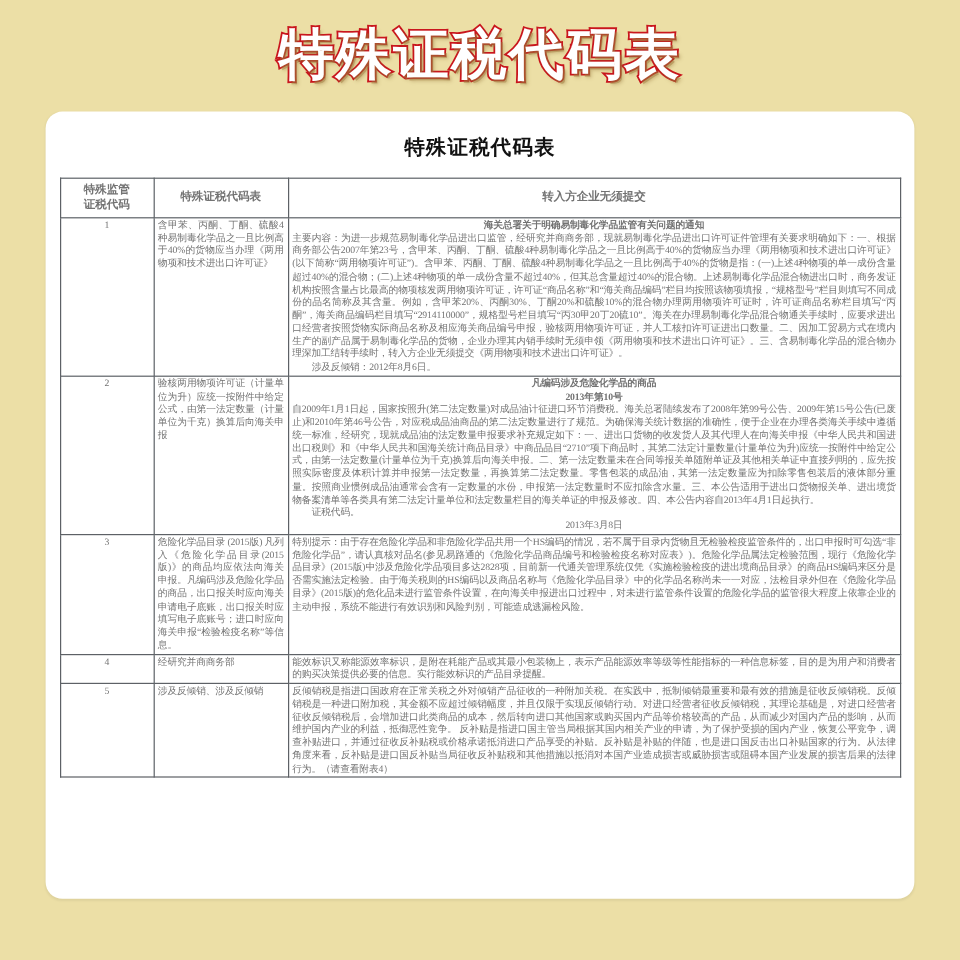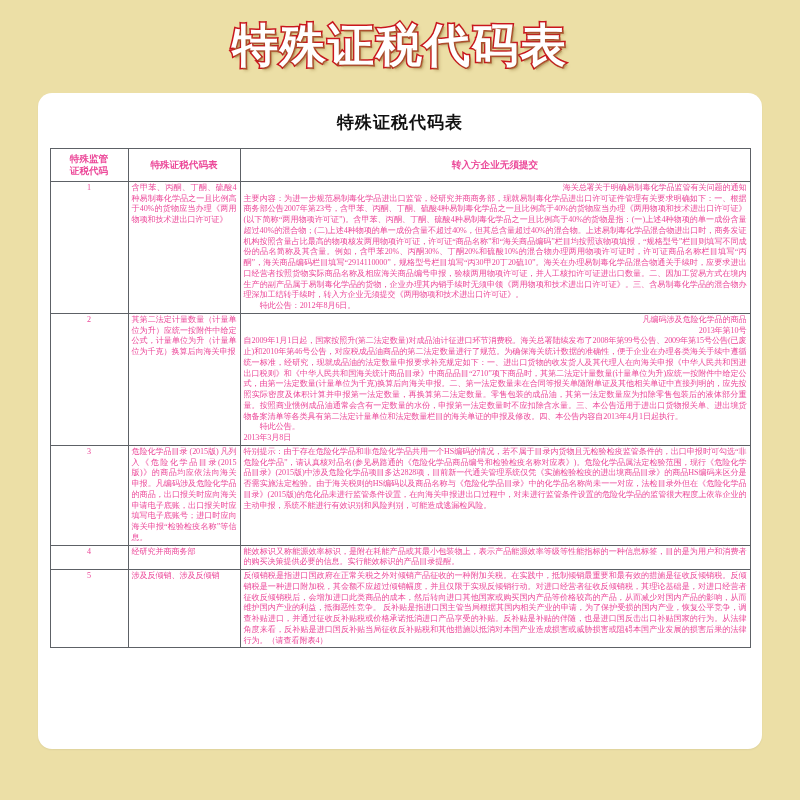--- a/index.html
+++ b/index.html
@@ -63,21 +63,21 @@
     color: #111;
     margin: 18px 0 14px 0;
     font-family: "Liberation Serif", "DejaVu Serif", serif;
   }
   
   table.codes {
     border-collapse: collapse;
     width: 700px;
     margin: 0 auto;
     table-layout: fixed;
-    color: #ec4899;
+    color: #737373;
   }
   table.codes th,
   table.codes td {
     border: 1px solid #5d6166;
     vertical-align: top;
     padding: 1px 3px;
     font-size: 8.1px;
     line-height: 1.33;
     letter-spacing: -0.1px;
   }
@@ -108,26 +108,26 @@
     line-height: 1.42;
   }
   td.detail {
     text-align: justify;
     text-justify: inter-ideograph;
     font-size: 8.15px;
     line-height: 1.36;
   }
   .ctr {
     display: block;
-    text-align: right;
-    font-weight: normal;
+    text-align: center;
+    font-weight: bold;
   }
   .right {
     display: block;
-    text-align: left;
+    text-align: center;
   }
   .indent {
     display: block;
     text-indent: 2em;
   }
   .blk { display: block; }
 </style>
 </head>
 <body>
 
@@ -158,32 +158,32 @@
         </tr>
       </thead>
       <tbody>
 
         <tr>
           <td class="code">1</td>
           <td class="desc">含甲苯、丙酮、丁酮、硫酸4种易制毒化学品之一且比例高于40%的货物应当办理《两用物项和技术进出口许可证》</td>
           <td class="detail">
             <span class="ctr">海关总署关于明确易制毒化学品监管有关问题的通知</span>
             <span class="blk">主要内容：为进一步规范易制毒化学品进出口监管，经研究并商商务部，现就易制毒化学品进出口许可证件管理有关要求明确如下：一、根据商务部公告2007年第23号，含甲苯、丙酮、丁酮、硫酸4种易制毒化学品之一且比例高于40%的货物应当办理《两用物项和技术进出口许可证》(以下简称“两用物项许可证”)。含甲苯、丙酮、丁酮、硫酸4种易制毒化学品之一且比例高于40%的货物是指：(一)上述4种物项的单一成份含量超过40%的混合物；(二)上述4种物项的单一成份含量不超过40%，但其总含量超过40%的混合物。上述易制毒化学品混合物进出口时，商务发证机构按照含量占比最高的物项核发两用物项许可证，许可证“商品名称”和“海关商品编码”栏目均按照该物项填报，“规格型号”栏目则填写不同成份的品名简称及其含量。例如，含甲苯20%、丙酮30%、丁酮20%和硫酸10%的混合物办理两用物项许可证时，许可证商品名称栏目填写“丙酮”，海关商品编码栏目填写“2914110000”，规格型号栏目填写“丙30甲20丁20硫10”。海关在办理易制毒化学品混合物通关手续时，应要求进出口经营者按照货物实际商品名称及相应海关商品编号申报，验核两用物项许可证，并人工核扣许可证进出口数量。二、因加工贸易方式在境内生产的副产品属于易制毒化学品的货物，企业办理其内销手续时无须申领《两用物项和技术进出口许可证》。三、含易制毒化学品的混合物办理深加工结转手续时，转入方企业无须提交《两用物项和技术进出口许可证》。</span>
-            <span class="indent">特此公告：2012年8月6日。</span>
+            <span class="indent">涉及反倾销：2012年8月6日。</span>
           </td>
         </tr>
 
         <tr>
           <td class="code">2</td>
-          <td class="desc">其第二法定计量数量（计量单位为升）应统一按附件中给定公式，计量单位为升（计量单位为千克）换算后向海关申报</td>
+          <td class="desc">验核两用物项许可证（计量单位为升）应统一按附件中给定公式，由第一法定数量（计量单位为千克）换算后向海关申报</td>
           <td class="detail">
             <span class="ctr">凡编码涉及危险化学品的商品</span>
             <span class="ctr">2013年第10号</span>
             <span class="blk">自2009年1月1日起，国家按照升(第二法定数量)对成品油计征进口环节消费税。海关总署陆续发布了2008年第99号公告、2009年第15号公告(已废止)和2010年第46号公告，对应税成品油商品的第二法定数量进行了规范。为确保海关统计数据的准确性，便于企业在办理各类海关手续中遵循统一标准，经研究，现就成品油的法定数量申报要求补充规定如下：一、进出口货物的收发货人及其代理人在向海关申报《中华人民共和国进出口税则》和《中华人民共和国海关统计商品目录》中商品品目“2710”项下商品时，其第二法定计量数量(计量单位为升)应统一按附件中给定公式，由第一法定数量(计量单位为千克)换算后向海关申报。二、第一法定数量未在合同等报关单随附单证及其他相关单证中直接列明的，应先按照实际密度及体积计算并申报第一法定数量，再换算第二法定数量。零售包装的成品油，其第一法定数量应为扣除零售包装后的液体部分重量。按照商业惯例成品油通常会含有一定数量的水份，申报第一法定数量时不应扣除含水量。三、本公告适用于进出口货物报关单、进出境货物备案清单等各类具有第二法定计量单位和法定数量栏目的海关单证的申报及修改。四、本公告内容自2013年4月1日起执行。</span>
-            <span class="indent">特此公告。</span>
+            <span class="indent">证税代码。</span>
             <span class="right">2013年3月8日</span>
           </td>
         </tr>
 
         <tr>
           <td class="code">3</td>
           <td class="desc">危险化学品目录 (2015版)
 凡列入《危险化学品目录(2015版)》的商品均应依法向海关申报。凡编码涉及危险化学品的商品，出口报关时应向海关申请电子底账，出口报关时应填写电子底账号；进口时应向海关申报“检验检疫名称”等信息。</td>
           <td class="detail">特别提示：由于存在危险化学品和非危险化学品共用一个HS编码的情况，若不属于目录内货物且无检验检疫监管条件的，出口申报时可勾选“非危险化学品”，请认真核对品名(参见易路通的《危险化学品商品编号和检验检疫名称对应表》)。危险化学品属法定检验范围，现行《危险化学品目录》(2015版)中涉及危险化学品项目多达2828项，目前新一代通关管理系统仅凭《实施检验检疫的进出境商品目录》的商品HS编码来区分是否需实施法定检验。由于海关税则的HS编码以及商品名称与《危险化学品目录》中的化学品名称尚未一一对应，法检目录外但在《危险化学品目录》(2015版)的危化品未进行监管条件设置，在向海关申报进出口过程中，对未进行监管条件设置的危险化学品的监管很大程度上依靠企业的主动申报，系统不能进行有效识别和风险判别，可能造成逃漏检风险。</td>
         </tr>

